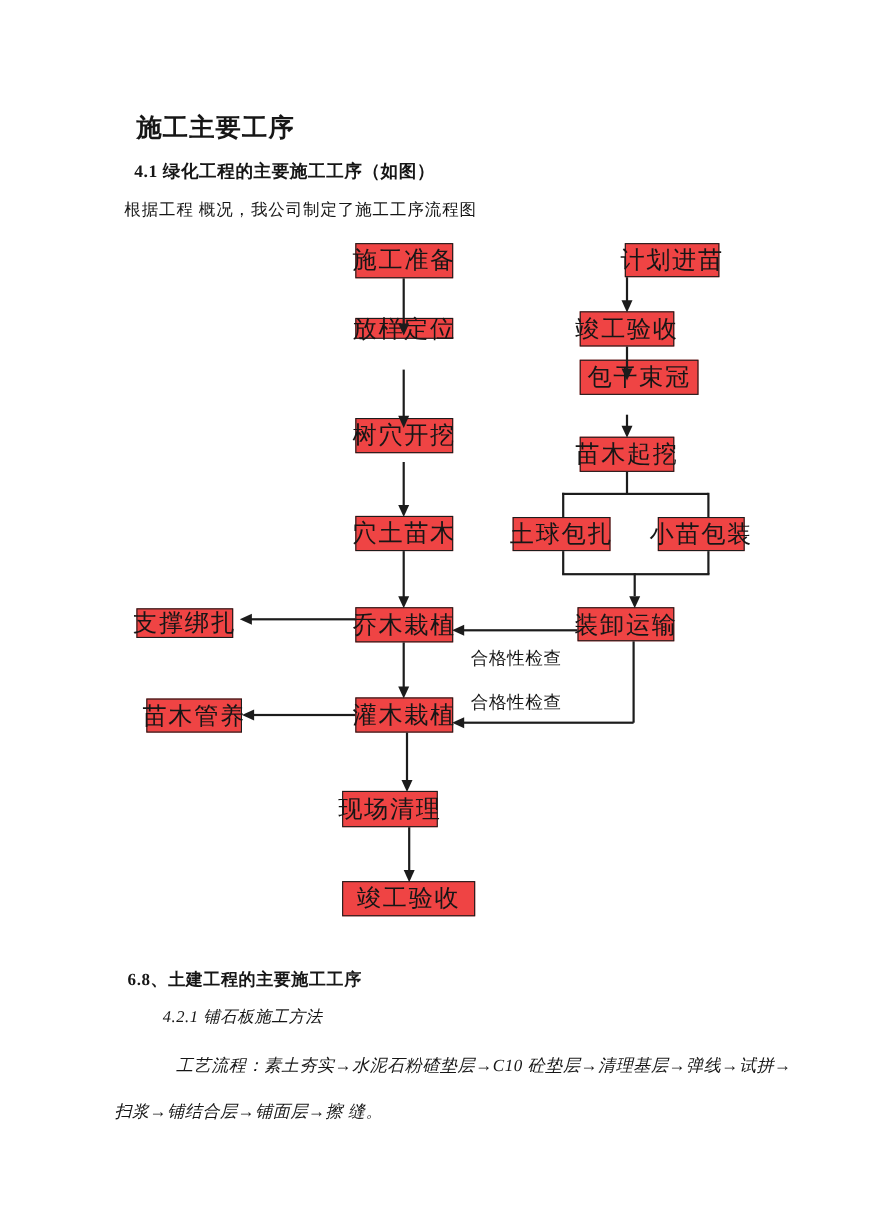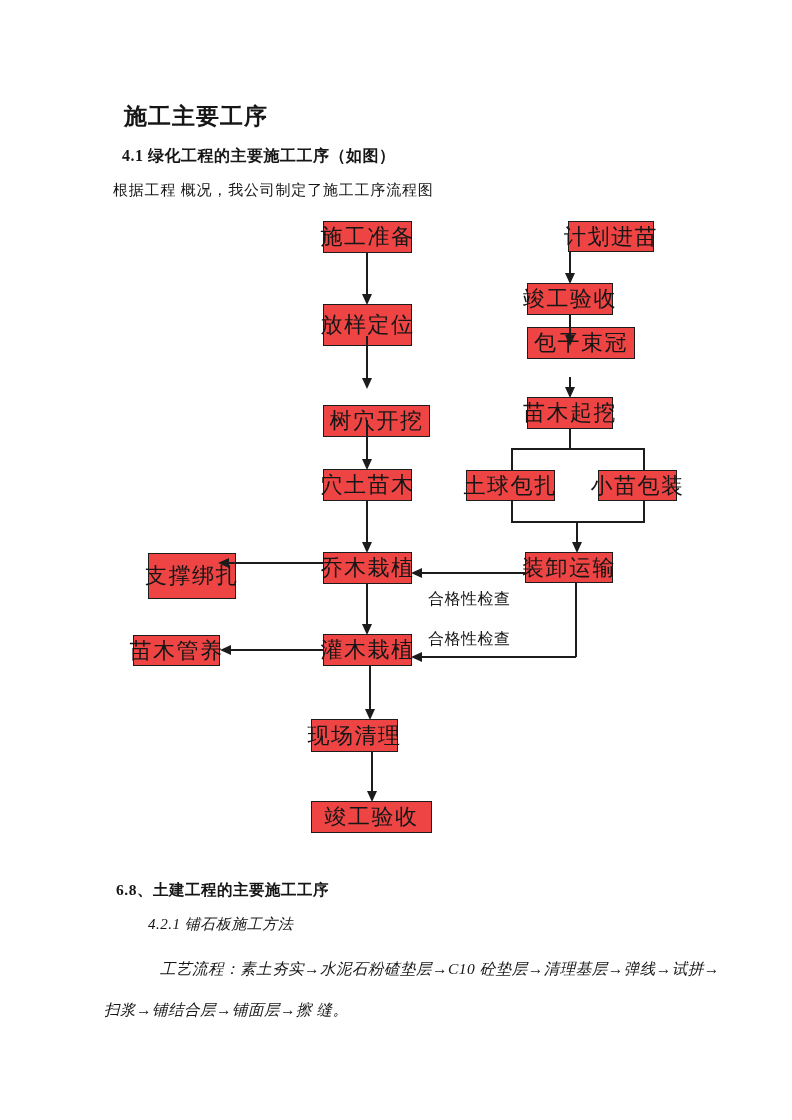--- a/index.html
+++ b/index.html
@@ -30,39 +30,39 @@
 </head>
 <body>
 
 <div class="abs doc-title" style="left:124px;top:101px;">施工主要工序</div>
 <div class="abs h-bold" style="left:122px;top:146px;">4.1 绿化工程的主要施工工序（如图）</div>
 <div class="abs body-text" style="left:113px;top:181px;">根据工程 概况，我公司制定了施工工序流程图</div>
 
 <div>
 
   <div class="flow-box" style="left:323px;top:221px;width:89px;height:32px;">施工准备</div>
-  <div class="flow-box" style="left:323px;top:304px;width:89px;height:42px;">放样定位</div>
-  <div class="flow-box" style="left:323px;top:405px;width:107px;height:32px;">树穴开挖</div>
+  <div class="flow-box" style="left:323px;top:289px;width:89px;height:19px;">放样定位</div>
+  <div class="flow-box" style="left:323px;top:380px;width:89px;height:32px;">树穴开挖</div>
   <div class="flow-box" style="left:323px;top:469px;width:89px;height:32px;">穴土苗木</div>
   <div class="flow-box" style="left:323px;top:552px;width:89px;height:32px;">乔木栽植</div>
   <div class="flow-box" style="left:323px;top:634px;width:89px;height:32px;">灌木栽植</div>
   <div class="flow-box" style="left:311px;top:719px;width:87px;height:33px;">现场清理</div>
   <div class="flow-box" style="left:311px;top:801px;width:121px;height:32px;">竣工验收</div>
 
   <div class="flow-box" style="left:527px;top:221px;width:86px;height:31px;margin-left:41px;">计划进苗</div>
   <div class="flow-box" style="left:527px;top:283px;width:86px;height:32px;">竣工验收</div>
   <div class="flow-box" style="left:527px;top:327px;width:108px;height:32px;">包干束冠</div>
   <div class="flow-box" style="left:527px;top:397px;width:86px;height:32px;">苗木起挖</div>
 
   <div class="flow-box" style="left:466px;top:470px;width:89px;height:31px;">土球包扎</div>
   <div class="flow-box" style="left:598px;top:470px;width:79px;height:31px;">小苗包装</div>
 
   <div class="flow-box" style="left:525px;top:552px;width:88px;height:31px;">装卸运输</div>
 
-  <div class="flow-box" style="left:148px;top:553px;width:88px;height:46px;">支撑绑扎</div>
+  <div class="flow-box" style="left:124px;top:553px;width:88px;height:27px;">支撑绑扎</div>
   <div class="flow-box" style="left:133px;top:635px;width:87px;height:31px;">苗木管养</div>
 
   <div class="check-label" style="left:428px;top:589px;">合格性检查</div>
   <div class="check-label" style="left:428px;top:629px;">合格性检查</div>
 
   <div class="vline" style="left:366px;top:253px;height:42px;"></div>
   <div class="ah-down" style="left:362px;top:294px;"></div>
   <div class="vline" style="left:366px;top:336px;height:43px;"></div>
   <div class="ah-down" style="left:362px;top:378px;"></div>
   <div class="vline" style="left:366px;top:420px;height:40px;"></div>

